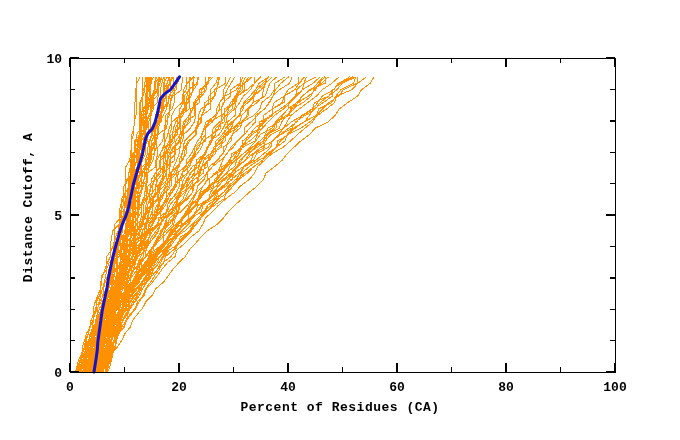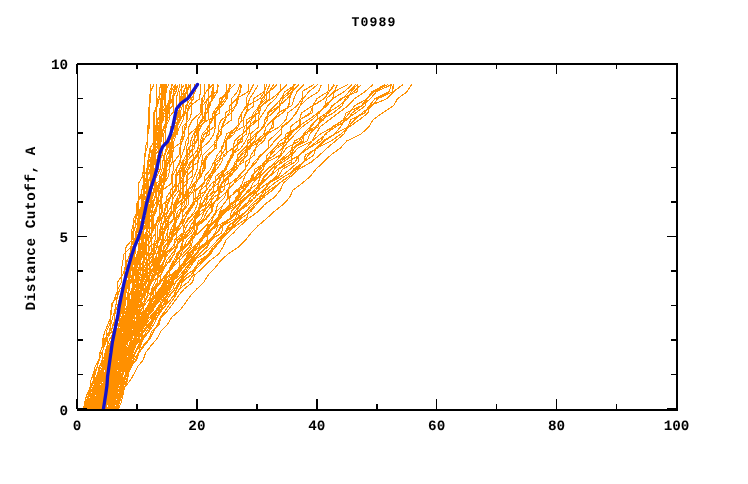--- a/index.html
+++ b/index.html
@@ -40,24 +40,24 @@
   .ticklabel{
     font-size:13px;font-weight:bold;fill:#000;
     font-family:"Liberation Mono","DejaVu Sans Mono",monospace;
   }
 </style>
 </head>
 <body>
 
 <div id="figure">
 
-  <div id="plot-title">T0989</div>
 
   <div id="yaxis-label">Distance Cutoff, A</div>
 
+  <div id="xaxis-label">Percent of Residues (CA)</div>
 
   <svg id="canvas" width="680" height="440">
     <g id="series-layer">
         <path d="M83.2 372.0 L87.4 365.6 L90.0 359.2 L93.1 352.8 L94.4 346.3 L96.0 339.9 L98.6 333.5 L101.7 327.1 L102.1 320.7 L104.7 314.3 L104.7 307.8 L105.2 301.4 L109.1 295.0 L111.3 288.6 L111.4 282.2 L114.2 275.8 L114.2 269.3 L114.4 262.9 L114.4 256.5 L116.0 250.1 L120.1 243.7 L121.9 237.3 L121.9 230.8 L121.9 224.4 L123.3 218.0 L123.3 211.6 L126.1 205.2 L127.3 198.8 L127.3 192.3 L128.8 185.9 L128.8 179.5 L128.8 173.1 L130.5 166.7 L130.5 160.3 L134.7 153.8 L134.7 147.4 L134.7 141.0 L139.9 134.6 L139.9 128.2 L139.9 121.8 L139.9 115.3 L139.9 108.9 L139.9 102.5 L142.4 96.1 L143.2 89.7 L147.6 83.3 L148.0 76.8" fill="none" stroke="#FF9000" stroke-width="1" shape-rendering="crispEdges"></path>
         <path d="M81.5 372.0 L85.8 365.6 L89.6 359.2 L91.6 352.8 L94.7 346.3 L94.9 339.9 L97.2 333.5 L100.5 327.1 L100.5 320.7 L103.5 314.3 L104.0 307.8 L104.4 301.4 L105.0 295.0 L106.4 288.6 L108.2 282.2 L111.9 275.8 L112.2 269.3 L114.3 262.9 L114.3 256.5 L114.3 250.1 L115.5 243.7 L118.5 237.3 L118.5 230.8 L118.5 224.4 L123.0 218.0 L123.0 211.6 L125.6 205.2 L125.9 198.8 L125.9 192.3 L129.5 185.9 L129.5 179.5 L131.0 173.1 L131.0 166.7 L131.0 160.3 L131.0 153.8 L131.0 147.4 L131.0 141.0 L133.7 134.6 L133.7 128.2 L134.5 121.8 L134.5 115.3 L134.9 108.9 L134.9 102.5 L135.7 96.1 L135.7 89.7 L136.9 83.3 L140.0 76.8" fill="none" stroke="#FF9000" stroke-width="1" shape-rendering="crispEdges"></path>
         <path d="M93.9 372.0 L98.6 365.6 L101.4 359.2 L104.2 352.8 L105.7 346.3 L108.6 339.9 L108.6 333.5 L110.4 327.1 L112.3 320.7 L114.1 314.3 L116.9 307.8 L116.9 301.4 L117.6 295.0 L120.0 288.6 L121.9 282.2 L121.9 275.8 L121.9 269.3 L126.0 262.9 L126.0 256.5 L127.5 250.1 L127.5 243.7 L127.5 237.3 L127.5 230.8 L132.7 224.4 L132.7 218.0 L132.7 211.6 L134.6 205.2 L134.6 198.8 L136.6 192.3 L136.6 185.9 L138.5 179.5 L140.4 173.1 L140.4 166.7 L140.4 160.3 L140.4 153.8 L144.4 147.4 L144.4 141.0 L145.4 134.6 L145.4 128.2 L145.4 121.8 L145.4 115.3 L145.4 108.9 L146.9 102.5 L147.5 96.1 L147.5 89.7 L149.9 83.3 L153.6 76.8" fill="none" stroke="#FF9000" stroke-width="1" shape-rendering="crispEdges"></path>
         <path d="M107.6 372.0 L110.3 365.6 L111.7 359.2 L113.0 352.8 L115.6 346.3 L116.9 339.9 L117.5 333.5 L118.4 327.1 L119.5 320.7 L120.3 314.3 L122.4 307.8 L124.4 301.4 L124.4 295.0 L124.4 288.6 L124.5 282.2 L125.3 275.8 L129.0 269.3 L129.0 262.9 L129.0 256.5 L129.0 250.1 L129.9 243.7 L131.2 237.3 L134.3 230.8 L135.3 224.4 L135.3 218.0 L135.9 211.6 L135.9 205.2 L135.9 198.8 L135.9 192.3 L136.2 185.9 L138.3 179.5 L141.0 173.1 L141.0 166.7 L141.9 160.3 L141.9 153.8 L141.9 147.4 L143.7 141.0 L144.4 134.6 L144.4 128.2 L144.4 121.8 L146.9 115.3 L147.3 108.9 L147.3 102.5 L147.3 96.1 L147.3 89.7 L148.5 83.3 L148.5 76.8" fill="none" stroke="#FF9000" stroke-width="1" shape-rendering="crispEdges"></path>
         <path d="M90.2 372.0 L92.0 365.6 L94.1 359.2 L96.7 352.8 L97.1 346.3 L98.3 339.9 L100.3 333.5 L100.3 327.1 L101.0 320.7 L103.1 314.3 L103.4 307.8 L106.0 301.4 L106.0 295.0 L108.0 288.6 L110.2 282.2 L110.2 275.8 L110.2 269.3 L110.2 262.9 L114.6 256.5 L114.6 250.1 L114.6 243.7 L115.3 237.3 L119.1 230.8 L119.1 224.4 L121.4 218.0 L121.4 211.6 L121.4 205.2 L121.4 198.8 L125.3 192.3 L125.3 185.9 L125.9 179.5 L125.9 173.1 L125.9 166.7 L129.8 160.3 L130.3 153.8 L131.5 147.4 L131.9 141.0 L131.9 134.6 L133.9 128.2 L134.2 121.8 L136.0 115.3 L136.0 108.9 L136.0 102.5 L136.0 96.1 L136.8 89.7 L136.8 83.3 L136.8 76.8" fill="none" stroke="#FF9000" stroke-width="1" shape-rendering="crispEdges"></path>
         <path d="M86.6 372.0 L90.2 365.6 L92.4 359.2 L94.0 352.8 L95.3 346.3 L98.0 339.9 L100.4 333.5 L102.4 327.1 L102.4 320.7 L102.8 314.3 L104.7 307.8 L107.6 301.4 L107.6 295.0 L110.5 288.6 L112.4 282.2 L114.2 275.8 L114.2 269.3 L114.9 262.9 L116.4 256.5 L116.5 250.1 L118.4 243.7 L119.1 237.3 L122.8 230.8 L122.8 224.4 L124.3 218.0 L125.9 211.6 L128.6 205.2 L130.4 198.8 L130.4 192.3 L131.5 185.9 L132.9 179.5 L134.0 173.1 L134.0 166.7 L134.0 160.3 L134.0 153.8 L138.6 147.4 L138.6 141.0 L140.2 134.6 L143.9 128.2 L145.0 121.8 L145.0 115.3 L145.0 108.9 L145.1 102.5 L145.7 96.1 L146.4 89.7 L147.7 83.3 L147.7 76.8" fill="none" stroke="#FF9000" stroke-width="1" shape-rendering="crispEdges"></path>
         <path d="M106.9 372.0 L108.7 365.6 L109.7 359.2 L111.1 352.8 L112.5 346.3 L114.5 339.9 L116.0 333.5 L116.0 327.1 L117.5 320.7 L117.5 314.3 L119.1 307.8 L119.1 301.4 L121.6 295.0 L122.2 288.6 L122.2 282.2 L122.2 275.8 L122.2 269.3 L124.5 262.9 L124.5 256.5 L124.5 250.1 L127.9 243.7 L127.9 237.3 L129.8 230.8 L129.8 224.4 L130.1 218.0 L130.1 211.6 L130.1 205.2 L133.4 198.8 L134.9 192.3 L134.9 185.9 L134.9 179.5 L136.0 173.1 L137.1 166.7 L137.1 160.3 L137.1 153.8 L137.1 147.4 L139.3 141.0 L140.8 134.6 L140.8 128.2 L140.8 121.8 L141.7 115.3 L142.3 108.9 L142.3 102.5 L142.3 96.1 L142.3 89.7 L142.3 83.3 L142.3 76.8" fill="none" stroke="#FF9000" stroke-width="1" shape-rendering="crispEdges"></path>

